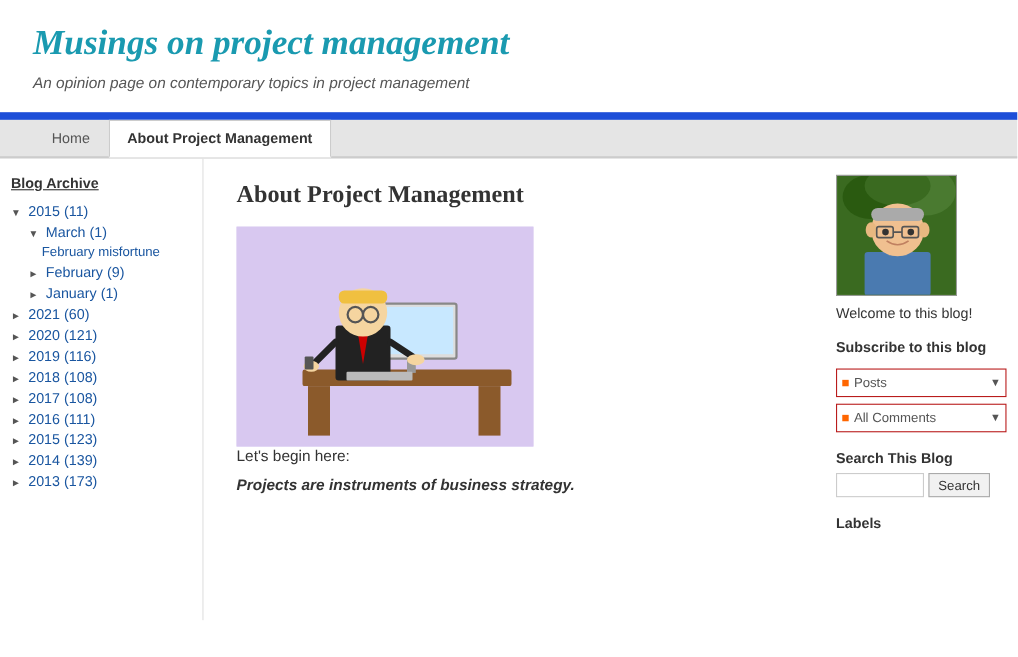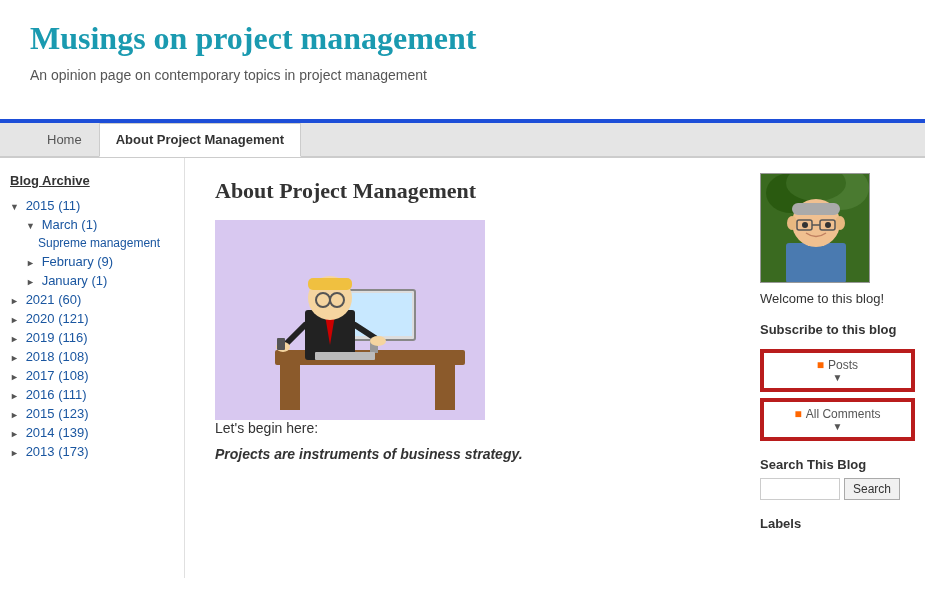--- a/index.html
+++ b/index.html
@@ -1,19 +1,19 @@
 <!DOCTYPE html>
 <html><head>
   <meta charset="utf-8">
   <style>
     * { margin: 0; padding: 0; box-sizing: border-box; }
     body { font-family: Arial, sans-serif; font-size: 13px; color: #333; background: #fff; width: 925px; }
 
     
-    #header { padding: 20px 30px 26px 30px; border-bottom: 4px solid #1d4ed8; }
+    #header { padding: 20px 30px 9px 30px; border-bottom: 7px solid #1d4ed8; font-style: italic; }
     #blog-title { font-size: 32px; font-weight: bold; color: #1a9ab0; font-family: Georgia, serif; margin-bottom: 10px; }
     #blog-subtitle { font-size: 14px; color: #555; margin-bottom: 10px; }
 
     
     #nav { display: flex; border-bottom: 2px solid #ccc; padding: 0 30px; background: #e5e5e5; }
     .nav-item { padding: 8px 16px; font-size: 13px; color: #555; cursor: pointer; border: 1px solid transparent; }
     .nav-item.active { background: #fff; border: 1px solid #ccc; border-bottom: 1px solid #fff; margin-bottom: -1px; font-weight: bold; color: #333; }
 
     
     #main { display: flex; }
@@ -36,21 +36,21 @@
     #content { flex: 1; padding: 20px 30px; max-width: 570px; }
     .page-title { font-size: 22px; color: #333; margin-bottom: 16px; font-family: Georgia, serif; }
     .intro-text { font-size: 14px; color: #333; margin-bottom: 10px; }
     .quote-text { font-size: 14px; font-weight: bold; font-style: italic; color: #333; }
 
     
     #right-sidebar { width: 175px; padding: 15px 10px; }
     .profile-img { width: 110px; height: 110px; background: #5a8a3a; border: 1px solid #999; margin-bottom: 8px; overflow: hidden; display: flex; align-items: center; justify-content: center; }
     .welcome-text { font-size: 13px; color: #333; margin-bottom: 16px; }
     .rs-section-title { font-weight: bold; font-size: 13px; margin-bottom: 12px; }
-    .subscribe-select { width: 100%; border: 4px solid #b91c1c; padding: 5px 4px; font-size: 12px; color: #555; background: #fff; display: flex; align-items: center; justify-content: space-between; margin-bottom: 6px; cursor: pointer; flex-direction: column; }
+    .subscribe-select { width: 100%; border: 1px solid #b91c1c; padding: 5px 4px; font-size: 12px; color: #555; background: #fff; display: flex; align-items: center; justify-content: space-between; margin-bottom: 6px; cursor: pointer; }
     .subscribe-select .rss-icon { color: #f60; font-size: 12px; margin-right: 4px; }
     .subscribe-select .chevron { color: #555; font-size: 10px; }
     .search-section { margin-top: 16px; }
     .search-section-title { font-weight: bold; font-size: 13px; margin-bottom: 6px; }
     .search-box { display: flex; align-items: center; gap: 4px; }
     .search-input { border: 1px solid #ccc; padding: 3px 6px; font-size: 12px; width: 80px; }
     .search-button { background: #f1f1f1; border: 1px solid #aaa; padding: 3px 8px; font-size: 12px; cursor: pointer; color: #333; }
     .labels-title { font-weight: bold; font-size: 13px; margin-top: 16px; }
 
     
@@ -77,21 +77,21 @@
     <div class="archive-year">
       <span class="arrow arrow-down"></span>&nbsp;
       <span class="label">2015 (11)</span>
     </div>
 
     <div class="archive-month">
       <span class="arrow arrow-down"></span>&nbsp;
       <span class="label">March (1)</span>
     </div>
     <div class="archive-post">
-      <a>Supreme management</a>
+      <a>February misfortune</a>
     </div>
 
     <div class="archive-month">
       <span class="arrow arrow-right"></span>&nbsp;
       <span class="label">February (9)</span>
     </div>
 
     <div class="archive-month">
       <span class="arrow arrow-right"></span>&nbsp;
       <span class="label">January (1)</span>

